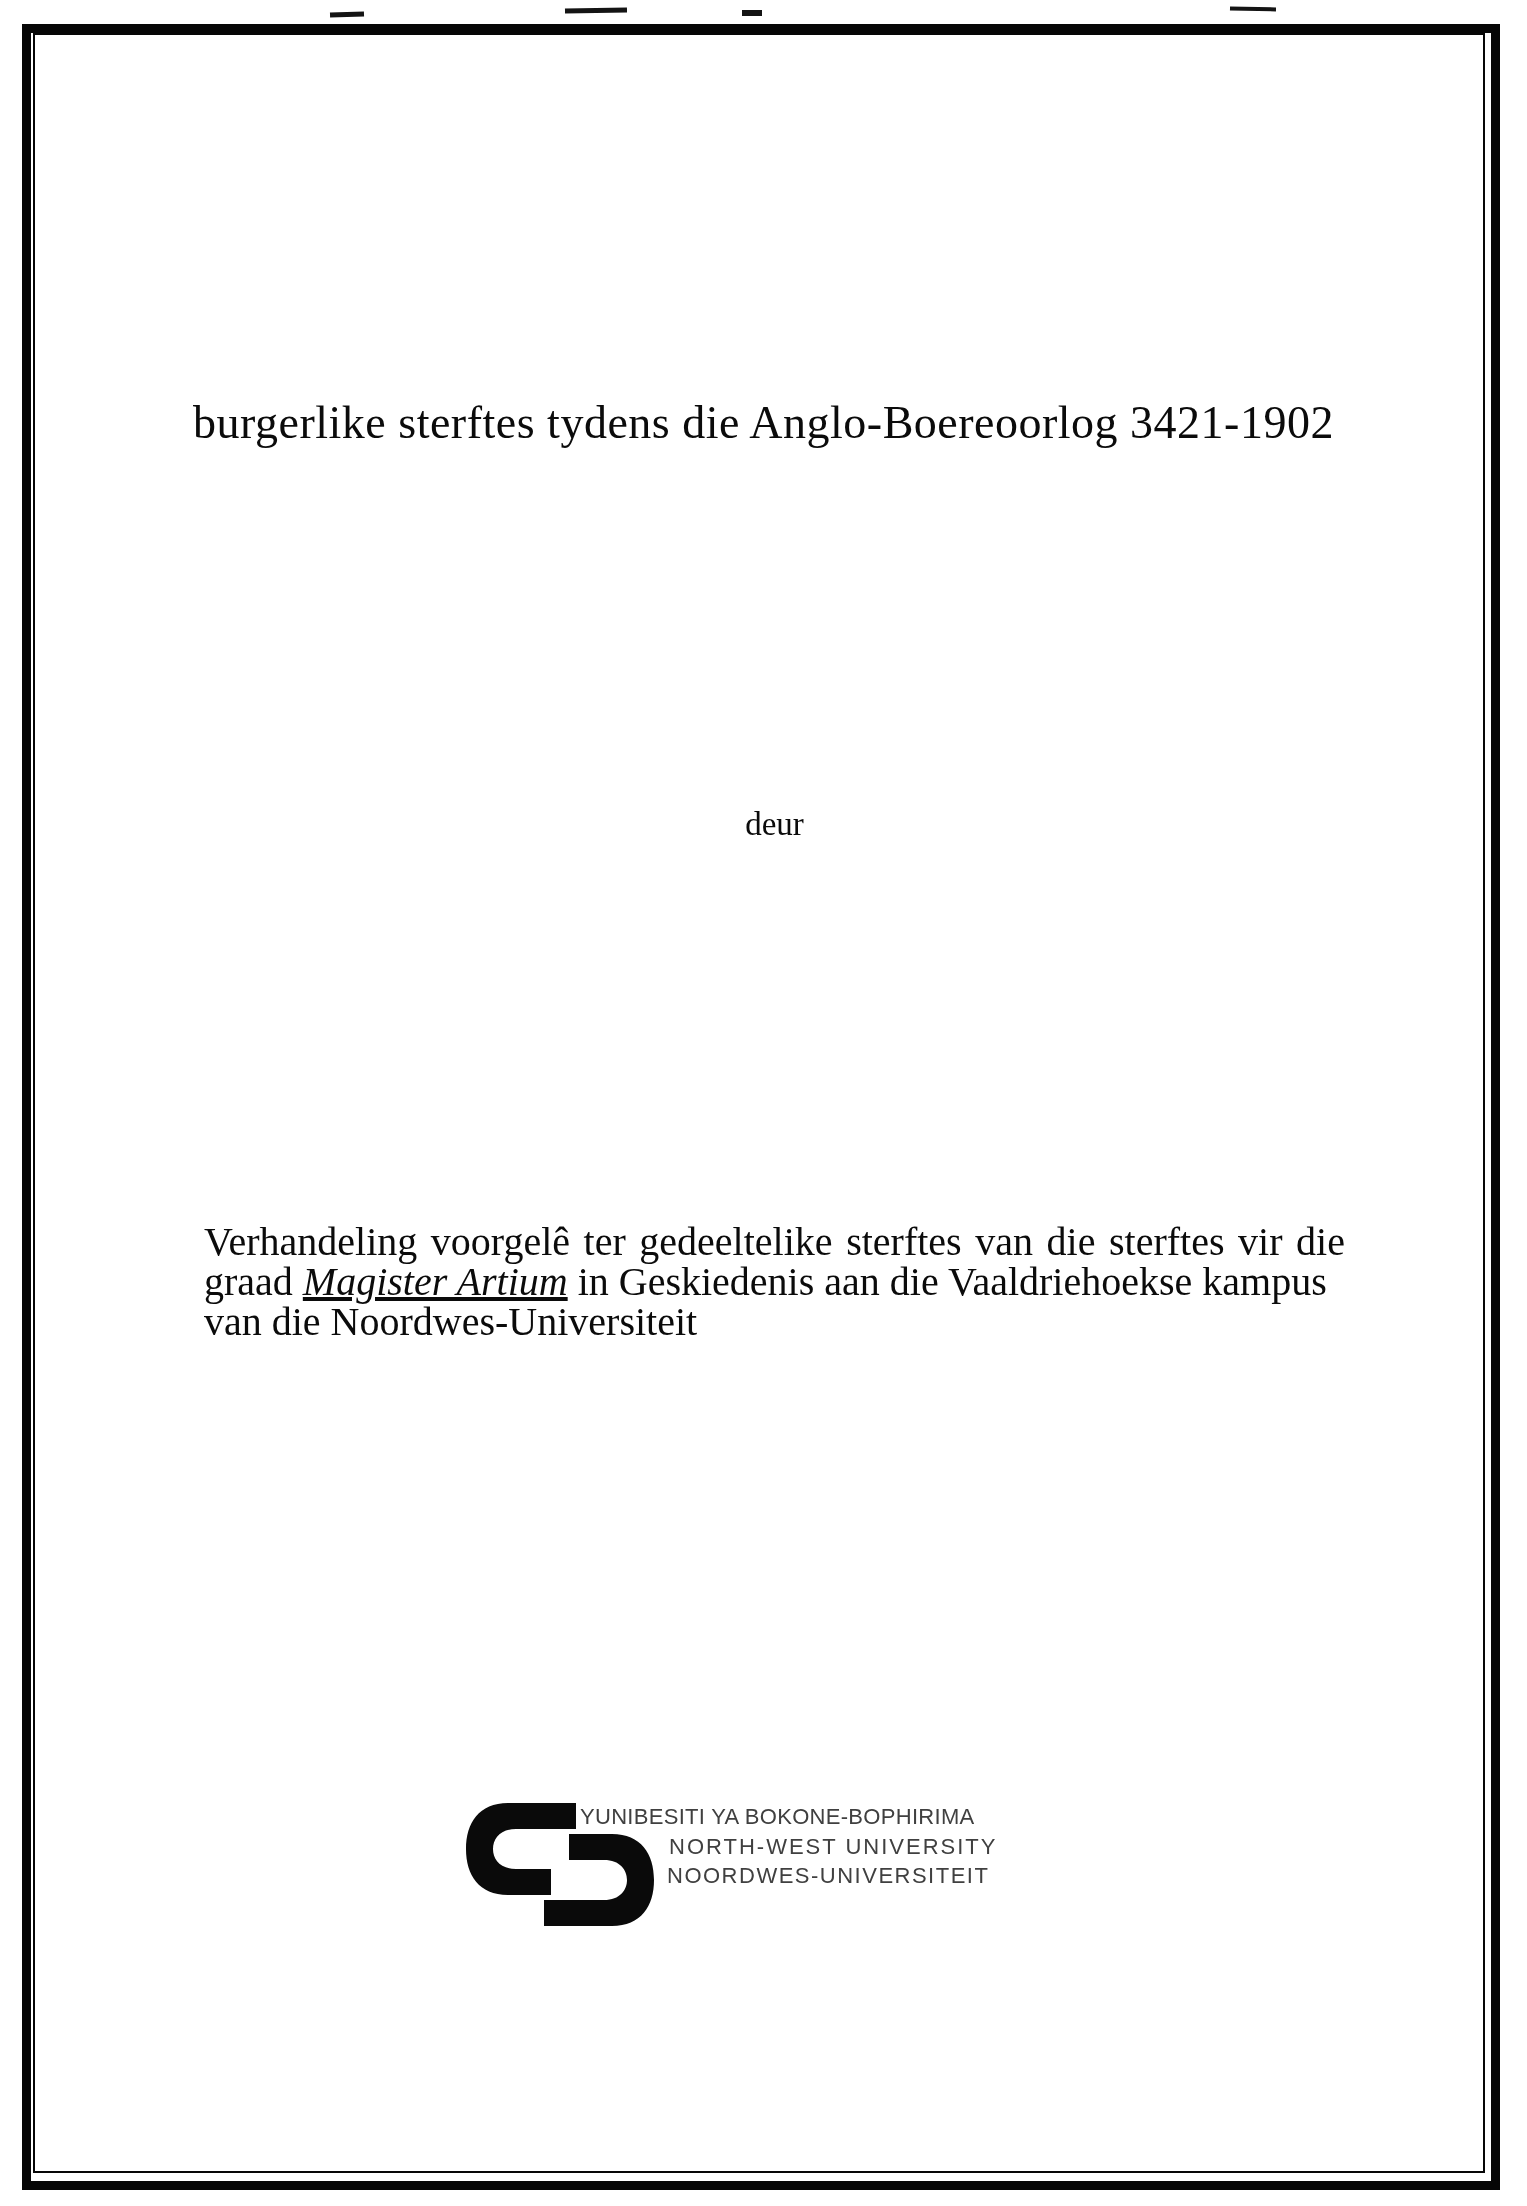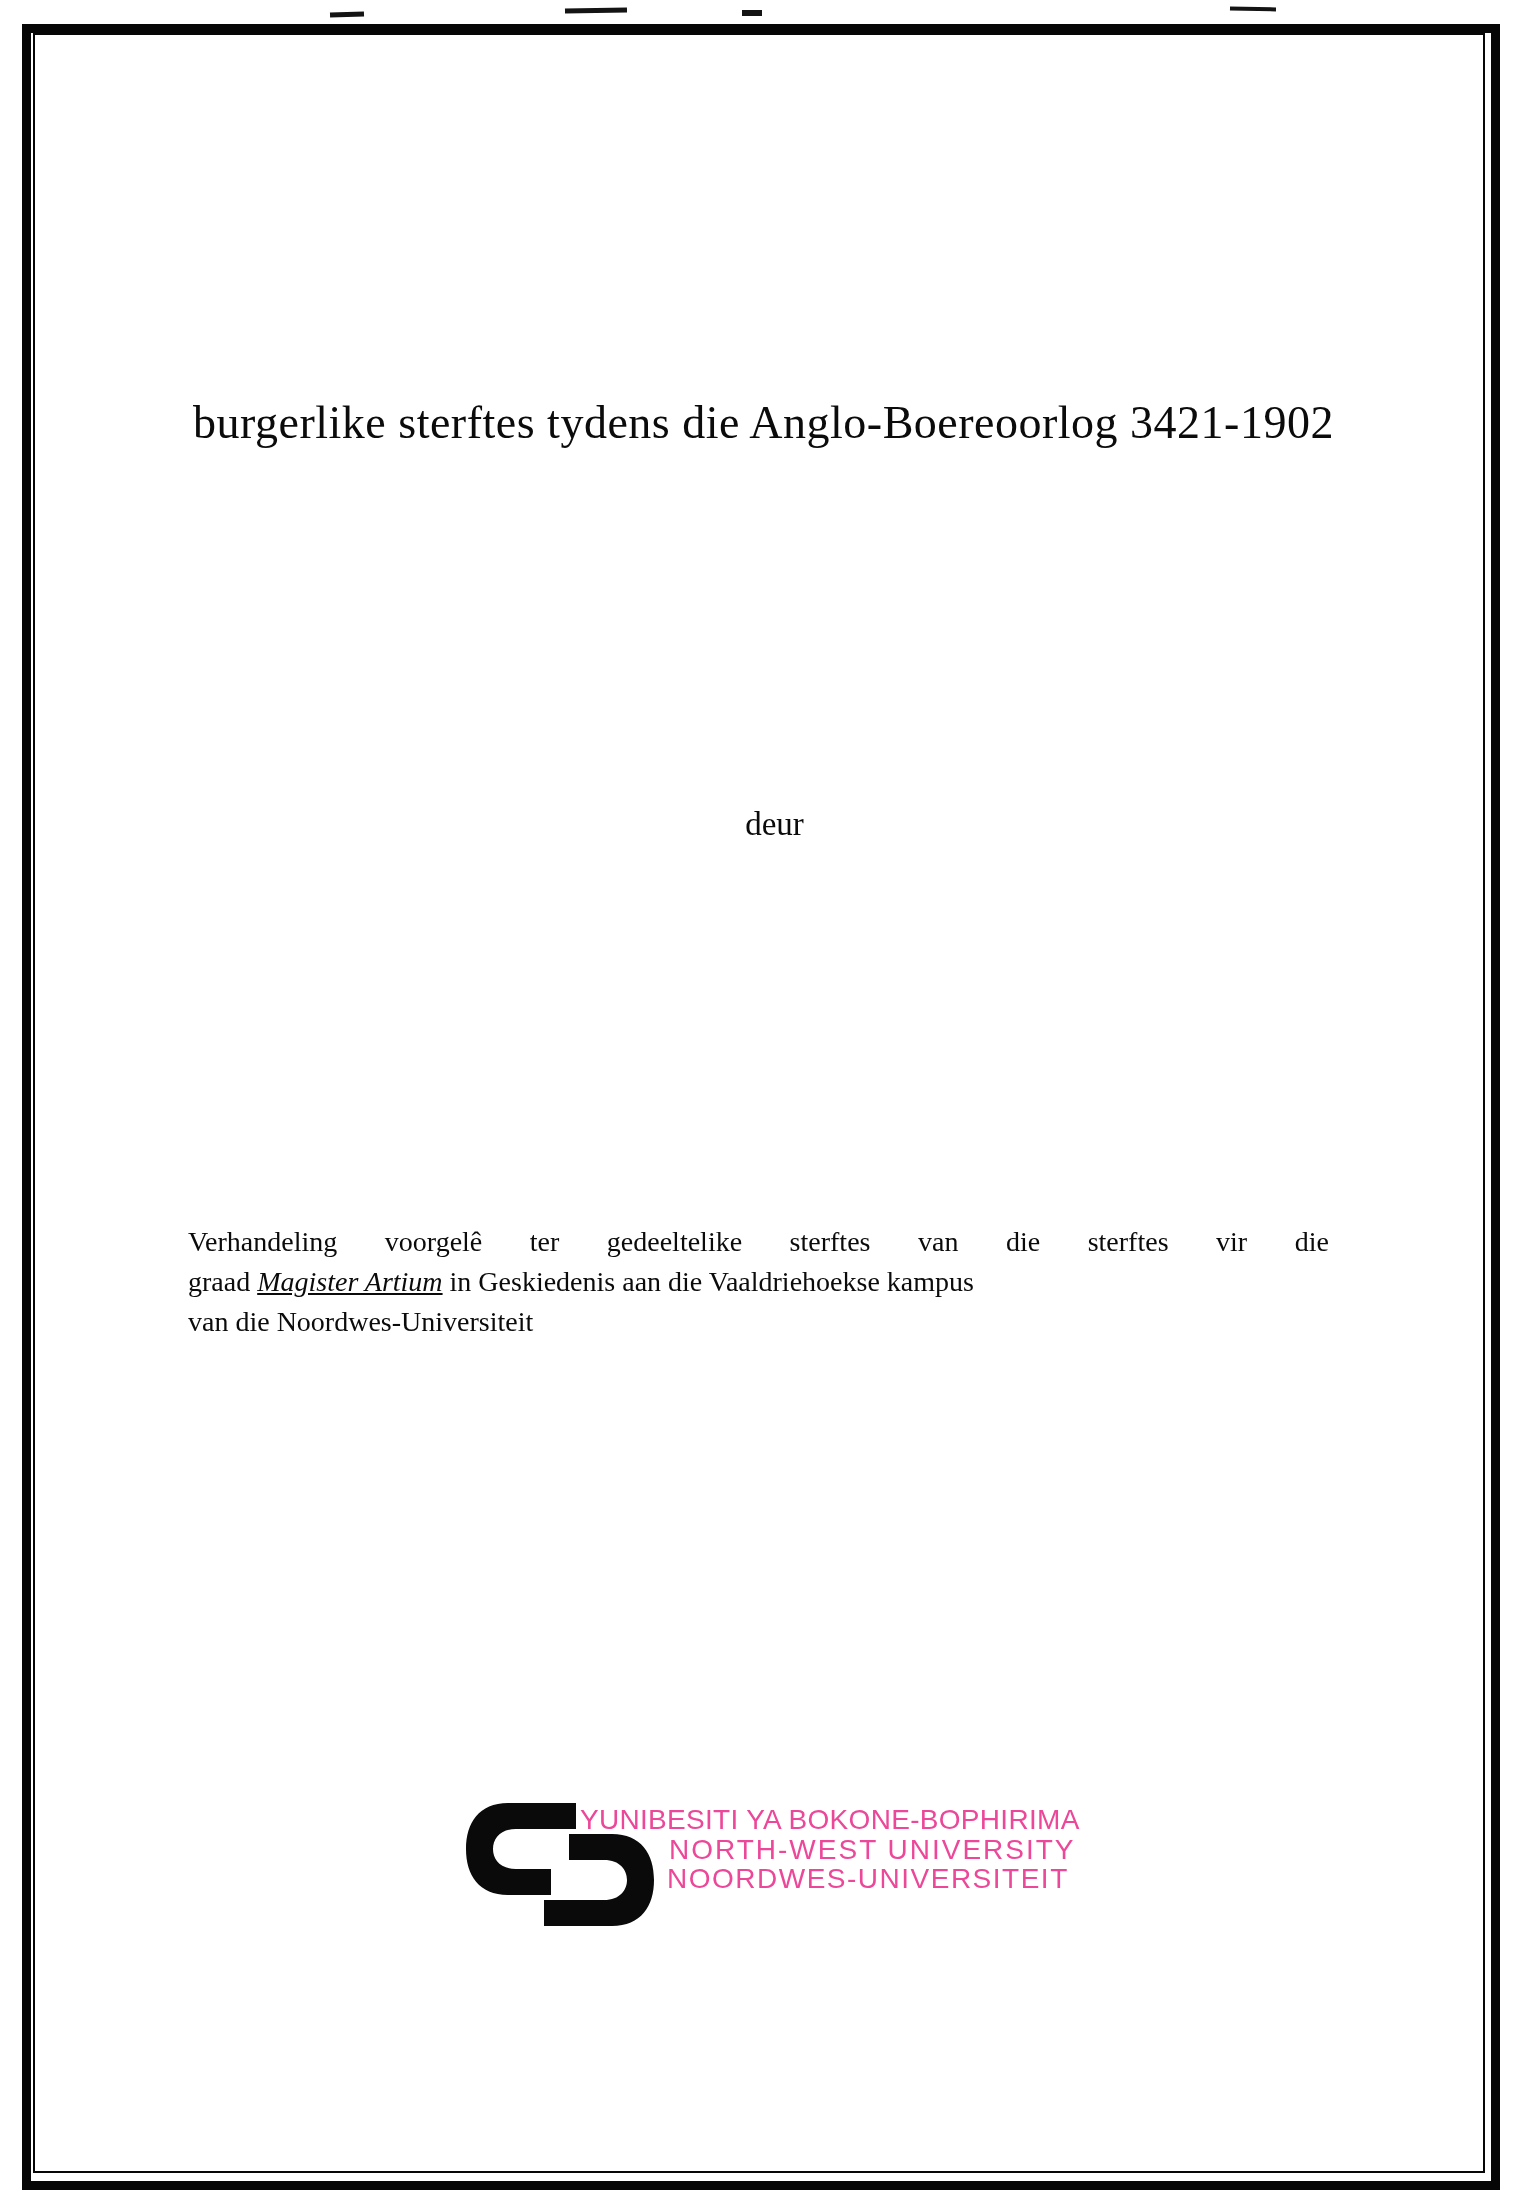--- a/index.html
+++ b/index.html
@@ -31,35 +31,35 @@
   }
   .byline {
     position:absolute; top:806px; left:0; width:100%;
     text-align:center; font-size:33px; text-indent:22px;
   }
   .author {
     position:absolute; top:958px; left:0; width:100%;
     text-align:center; font-size:40px; text-indent:30px; letter-spacing:0.3px;
   }
   .statement {
-    position:absolute; left:188px; top:1222px; width:1141px;
-    font-size:28px; line-height:40px;
+    position:absolute; left:204px; top:1222px; width:1141px;
+    font-size:40px; line-height:40px;
   }
   .s-line1 { display:flex; justify-content:space-between; }
   .s-line2, .s-line3 { white-space:nowrap; }
   .it { font-style:italic;text-decoration:underline; }
   .credits {
     position:absolute; left:190px; top:1646px;
     font-size:32px; line-height:36px; white-space:nowrap;
   }
   .logo-mark { position:absolute; left:466px; top:1803px; }
   .logo-mark path { fill:#0a0a0a; }
   .logo-text {
     position:absolute; font-family:"Liberation Sans", sans-serif;
-    font-size:28px; color:#ec4899; white-space:nowrap;
+    font-size:22px; color:#404040; white-space:nowrap;
   }
   .logo-l1 { left:580px; top:1804px; letter-spacing:0.3px; }
   .logo-l2 { left:669px; top:1834px; letter-spacing:2px; }
   .logo-l3 { left:667px; top:1863px; letter-spacing:1.5px; }
 </style>
 </head>
 <body>
 
 <div id="page">
 

